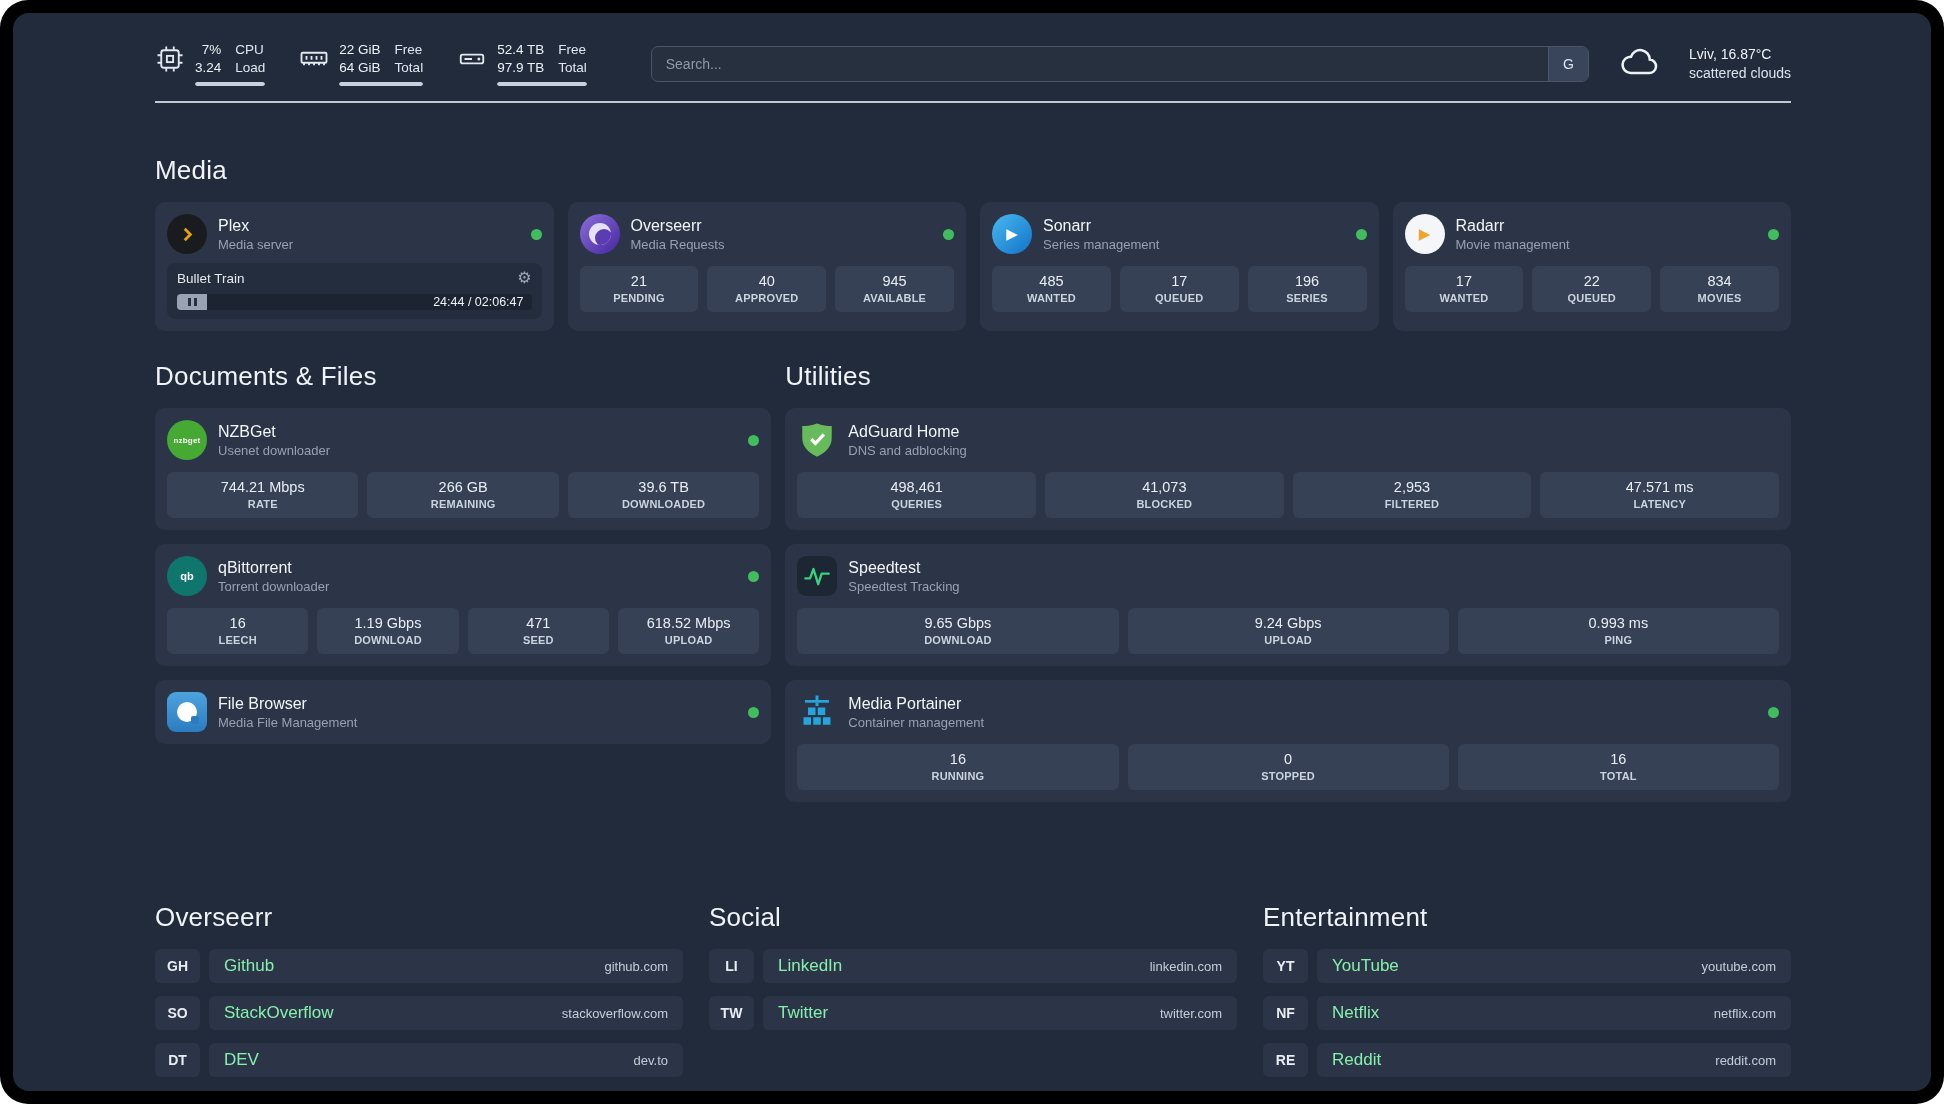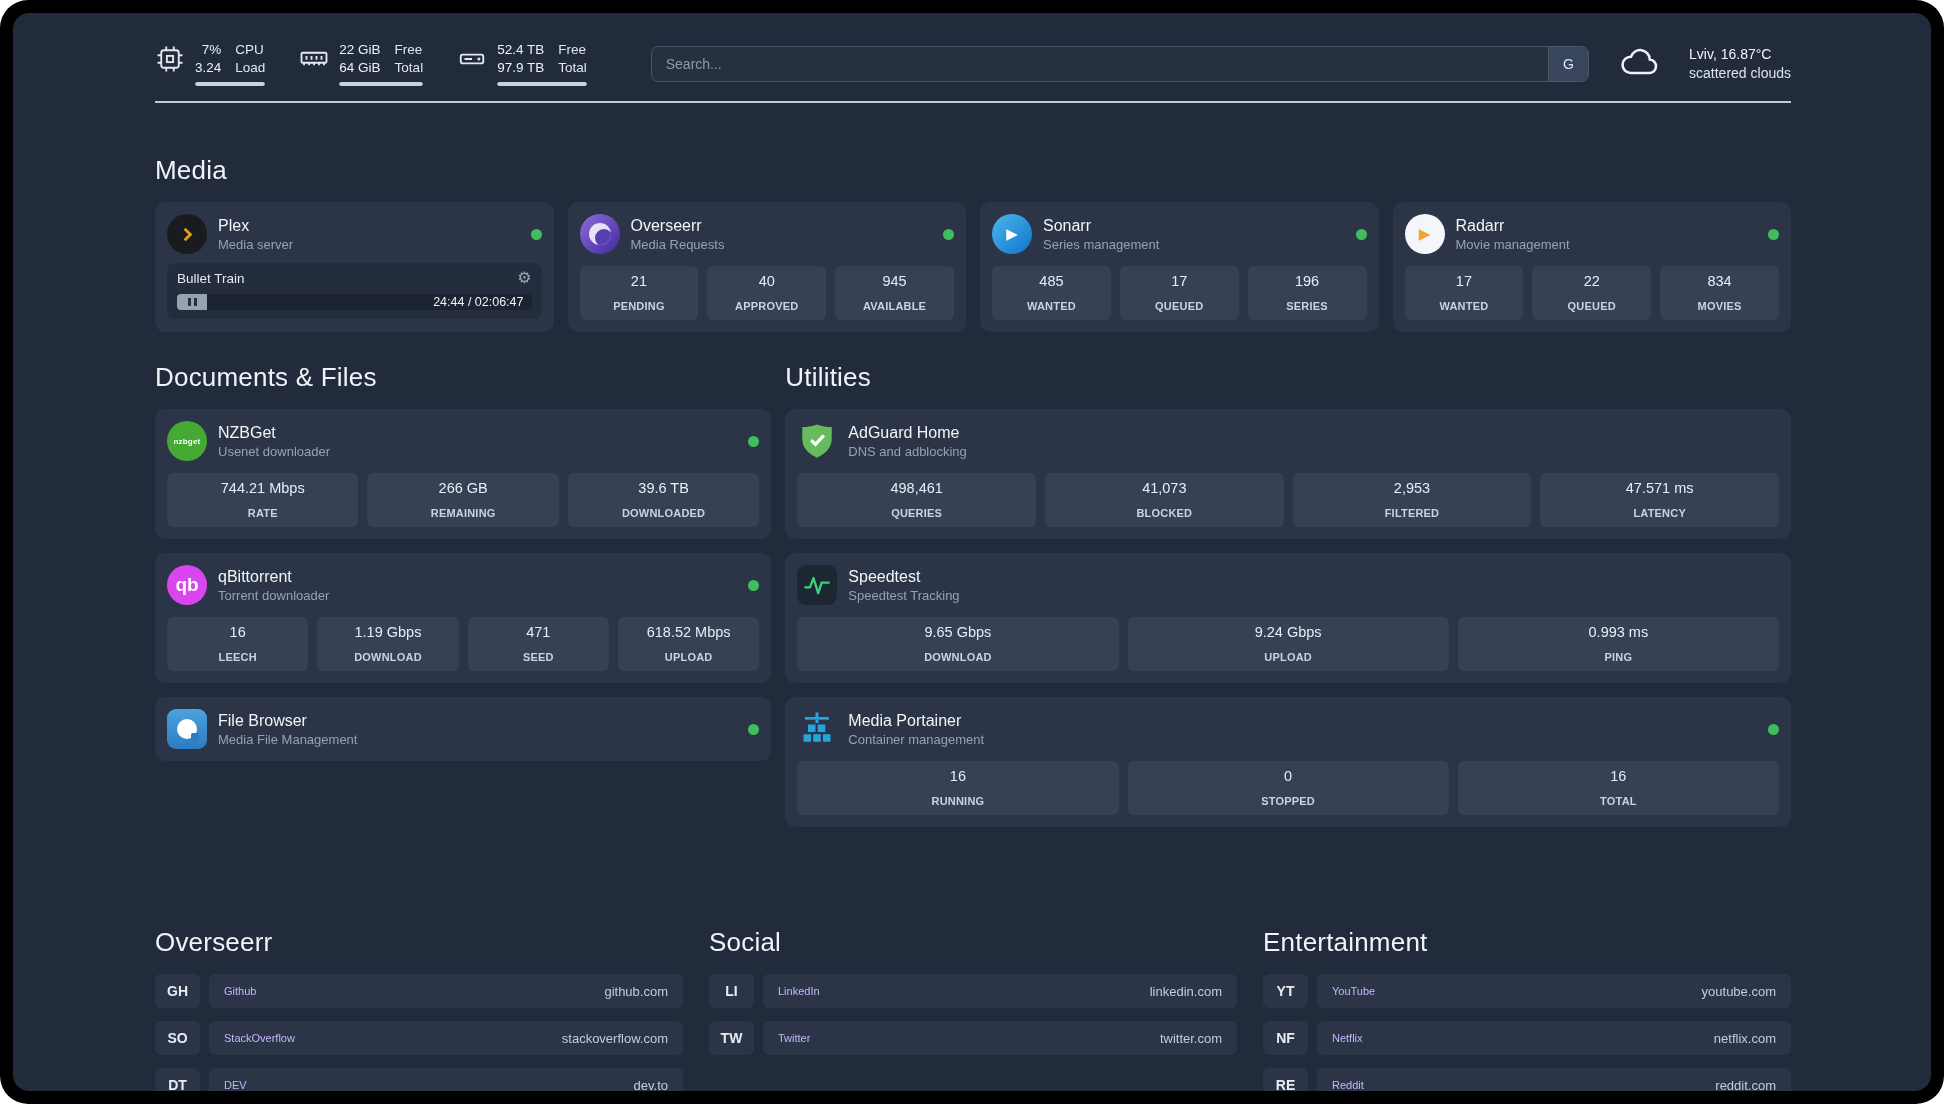--- a/index.html
+++ b/index.html
@@ -43,34 +43,34 @@
   .dot{width:11px;height:11px;border-radius:50%;background:#42bd5d;margin-left:auto;flex-shrink:0}
 
   .icon{width:40px;height:40px;border-radius:50%;display:flex;align-items:center;justify-content:center;flex-shrink:0;position:relative;overflow:hidden}
   .icon.plex{background:#1a1b1e}
   .icon.overseerr{background:linear-gradient(135deg,#8a6fd8,#4527a0)}
   .ov-swirl{width:22px;height:22px;border-radius:50%;background:#e6e0f8;position:relative;overflow:hidden}
   .ov-swirl::after{content:"";position:absolute;width:18px;height:18px;border-radius:50%;background:#5a3db0;left:6px;top:6px}
   .icon.sonarr{background:linear-gradient(135deg,#49b9ef,#1173c8);color:#fff;font-size:15px}
   .icon.radarr{background:#f4f6f9;color:#efa42c;font-size:15px}
   .icon.nzbget{background:#45a934;color:#fff;font-size:8px;font-weight:bold;letter-spacing:.2px}
-  .icon.qbit{background:#d946ef;color:#fff;font-size:19px;font-weight:bold}
+  .icon.qbit{background:#0f766e;color:#fff;font-size:11px;font-weight:bold}
   .icon.square{border-radius:9px}
   .icon.filebrowser{background:linear-gradient(180deg,#4da3dd,#2b7cc0)}
   .fb-disc{width:20px;height:20px;background:#fff;border-radius:50%;position:relative}
   .fb-disc::after{content:"";position:absolute;width:8px;height:8px;background:#2b7cc0;border-radius:2px;right:-2px;bottom:-2px}
   .icon.adguard,.icon.portainer{background:transparent;overflow:visible}
   .icon.speedtest{background:#1d2734}
 
   .tiles{display:grid;gap:9px;margin-top:12px}
   .tiles.c3{grid-template-columns:repeat(3,1fr)}
   .tiles.c4{grid-template-columns:repeat(4,1fr)}
   .tile{background:#364156;border-radius:6px;text-align:center;padding:7px 21px 8px}
   .tval{font-size:14.5px;color:#e9edf3;white-space:nowrap}
-  .tlab{font-size:11px;font-weight:bold;color:#cbd3df;margin-top:11px;letter-spacing:.2px}
+  .tlab{font-size:11px;font-weight:bold;color:#cbd3df;margin-top:3px;letter-spacing:.2px}
 
   
   .player{margin-top:9px;background:rgba(0,0,0,.14);border-radius:8px;padding:7px 10px 9px}
   .prow1{display:flex;align-items:center;font-size:13.5px;color:#e6eaf0}
   .gear{margin-left:auto;color:#9aa4b4;font-size:16px;cursor:pointer;line-height:1}
   .pbar{display:flex;height:16px;border-radius:4px;overflow:hidden;position:relative;margin-top:8px}
   .pausechip{width:30px;background:#99a2b3;display:flex;align-items:center;justify-content:center;gap:3px;cursor:pointer;flex-shrink:0}
   .pausechip i{display:block;width:3px;height:8px;background:#27303f}
   .ptrack{flex:1;background:#1c2431}
   .ptime{position:absolute;right:8px;top:1px;font-size:12.5px;color:#eef1f6}
@@ -79,21 +79,21 @@
   .twocol{display:grid;grid-template-columns:611fr 997fr;gap:14px;margin-top:30px;align-items:start}
   .col .card{margin-top:14px}
   .col .card:first-of-type{margin-top:16px}
 
   
   .bottom{display:grid;grid-template-columns:repeat(3,1fr);gap:26px;margin-top:100px}
   .blist{margin-top:16px}
   .brow{display:flex;gap:9px;margin-bottom:13px;height:34px}
   .babbr{width:45px;background:#2b3547;border-radius:6px;display:flex;align-items:center;justify-content:center;font-weight:bold;font-size:14px;color:#e9edf3;cursor:pointer;flex-shrink:0}
   .bbar{flex:1;background:#2b3547;border-radius:6px;display:flex;align-items:center;padding:0 15px;cursor:pointer;min-width:0}
-  .bname{font-size:11px;color:#c4b5fd;white-space:nowrap}
+  .bname{font-size:17px;color:#86efac;white-space:nowrap}
   .bdom{margin-left:auto;font-size:13px;color:#c6cdd9;white-space:nowrap}
 </style>
 </head>
 <body>
 
 <div class="frame">
 <div class="panel">
 <div class="content">
 
   <header class="topbar">

